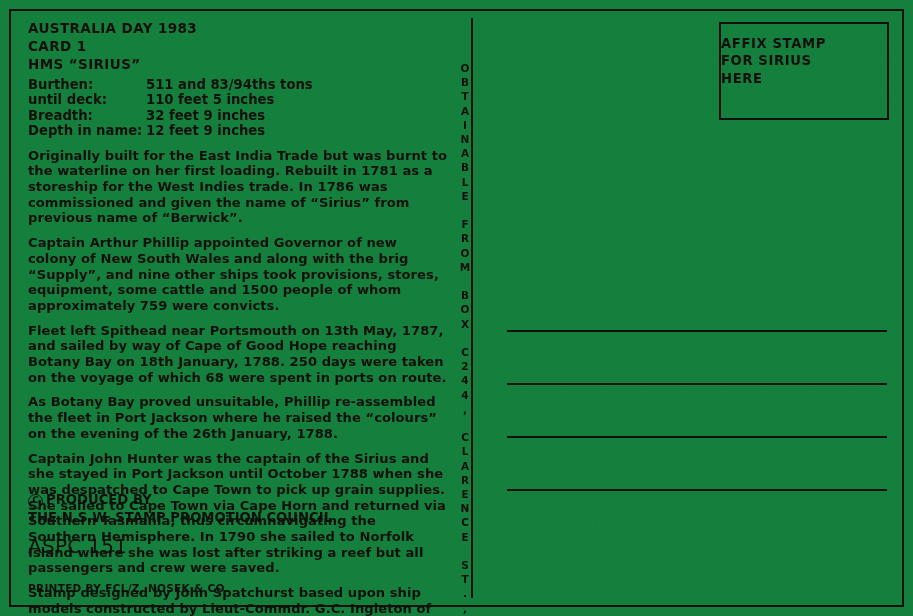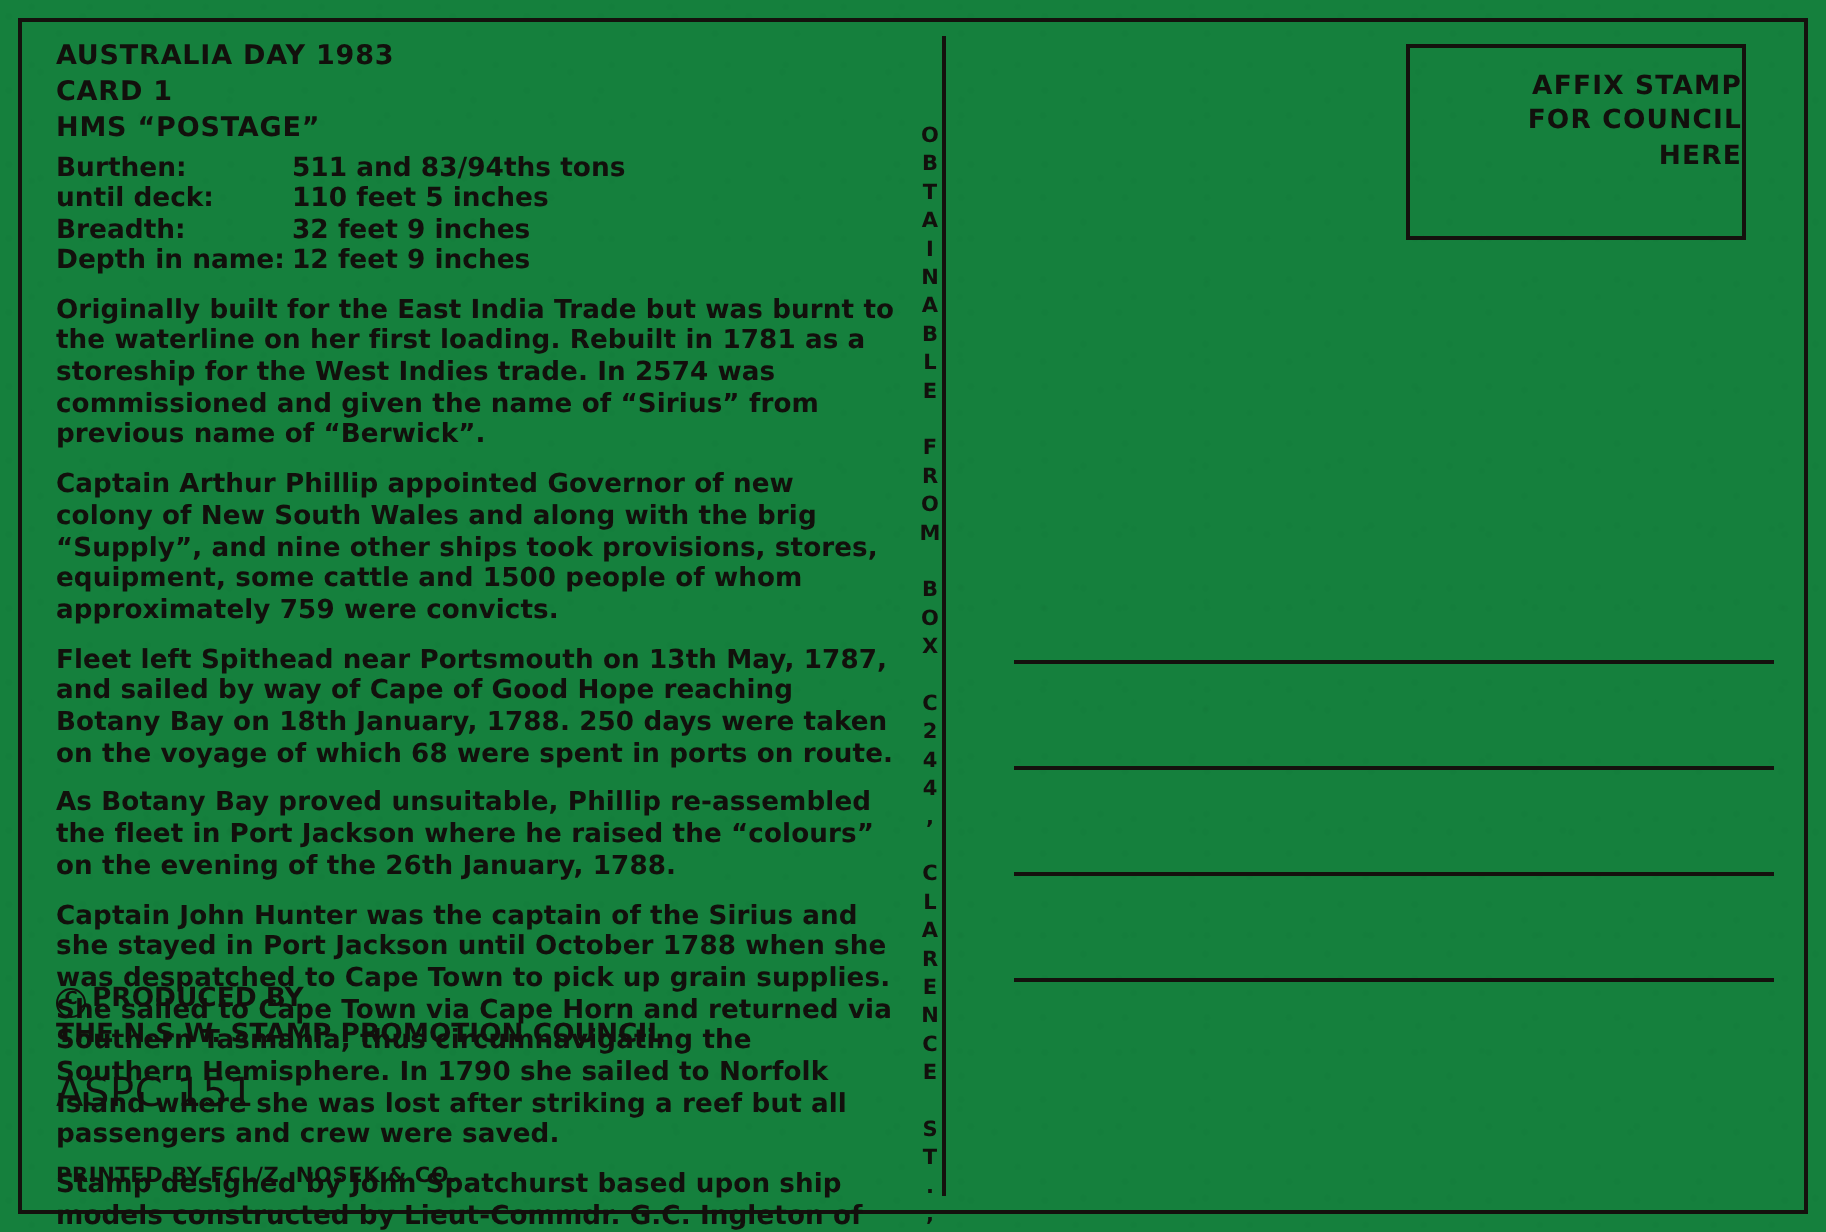--- a/index.html
+++ b/index.html
@@ -150,28 +150,28 @@
     color: #12100c;
     writing-mode: vertical-rl;
     text-orientation: upright;
     white-space: nowrap;
     line-height: 1;
   }
 
   
   .stamp-box {
     position: absolute;
-    right: 40px;
+    right: 24px;
     top: 22px;
     width: 170px;
     height: 98px;
     border: 2px solid #14110d;
     box-sizing: border-box;
     padding: 11px 0 0 0;
-    text-align: right;
+    text-align: left;
   }
   .stamp-box div {
     font-size: 13.2px;
     font-weight: bold;
     line-height: 1.32;
     letter-spacing: 0.6px;
     color: #12100c;
   }
   .address-lines {
     position: absolute;
@@ -189,21 +189,21 @@
 <body>
 
 <div class="postcard">
   <div class="paper-noise"></div>
   <div class="card-border"></div>
 
   <div class="left-panel">
     <div class="title-block">
       <div>AUSTRALIA DAY 1983</div>
       <div>CARD 1</div>
-      <div>HMS “POSTAGE”</div>
+      <div>HMS “SIRIUS”</div>
     </div>
 
     <div class="specs">
       <div class="spec-row">
         <span class="spec-label">Burthen:</span>
         <span class="spec-value">511 and 83/94ths tons</span>
       </div>
       <div class="spec-row">
         <span class="spec-label">until deck:</span>
         <span class="spec-value">110 feet 5 inches</span>
@@ -211,21 +211,21 @@
       <div class="spec-row">
         <span class="spec-label">Breadth:</span>
         <span class="spec-value">32 feet 9 inches</span>
       </div>
       <div class="spec-row">
         <span class="spec-label">Depth in name:</span>
         <span class="spec-value">12 feet 9 inches</span>
       </div>
     </div>
 
-    <div class="para">Originally built for the East India Trade but was burnt to the waterline on her first loading. Rebuilt in 1781 as a storeship for the West Indies trade. In 2574 was commissioned and given the name of “Sirius” from previous name of “Berwick”.</div>
+    <div class="para">Originally built for the East India Trade but was burnt to the waterline on her first loading. Rebuilt in 1781 as a storeship for the West Indies trade. In 1786 was commissioned and given the name of “Sirius” from previous name of “Berwick”.</div>
     <div class="para">Captain Arthur Phillip appointed Governor of new colony of New South Wales and  along with the brig “Supply”, and nine other ships took provisions, stores, equipment, some cattle and 1500 people of whom approximately 759 were convicts.</div>
     <div class="para">Fleet left Spithead near Portsmouth on 13th May, 1787, and sailed by way of Cape of Good Hope reaching Botany Bay on 18th January, 1788. 250 days were taken on the voyage of which 68 were spent in ports on route.</div>
     <div class="para">As Botany Bay proved unsuitable, Phillip re-assembled the fleet in Port Jackson where he raised the “colours” on the evening of the 26th January, 1788.</div>
     <div class="para">Captain John Hunter was the captain of the Sirius and she stayed in Port Jackson until October 1788 when she was despatched to Cape Town to pick up grain supplies. She sailed to Cape Town via Cape Horn and returned via Southern Tasmania, thus circumnavigating the Southern Hemisphere. In 1790 she sailed to Norfolk Island where she was lost after striking a reef but all passengers and crew were saved.</div>
     <div class="para">Stamp designed by John Spatchurst based upon ship models constructed by Lieut-Commdr. G.C. Ingleton of Sydney in 1937 - 38.</div>
 
   </div>
 
   <div class="footer-block">
     <div class="produced">
@@ -235,21 +235,21 @@
     <div class="council">THE N.S.W. STAMP PROMOTION COUNCIL</div>
     <div class="aspc">ASPC 151</div>
     <div class="printed-by">PRINTED BY FCL/Z, NOSEK &amp; CO.</div>
   </div>
 
   <div class="divider"></div>
   <div class="vertical-text">OBTAINABLE FROM BOX C244, CLARENCE ST., P.O. SYDNEY N.S.W. 2000</div>
 
   <div class="stamp-box">
     <div>AFFIX STAMP</div>
-    <div>FOR COUNCIL</div>
+    <div>FOR SIRIUS</div>
     <div>HERE</div>
   </div>
 
   <div class="address-lines">
     <div class="addr-line"></div>
     <div class="addr-line"></div>
     <div class="addr-line"></div>
     <div class="addr-line"></div>
   </div>
 </div>

